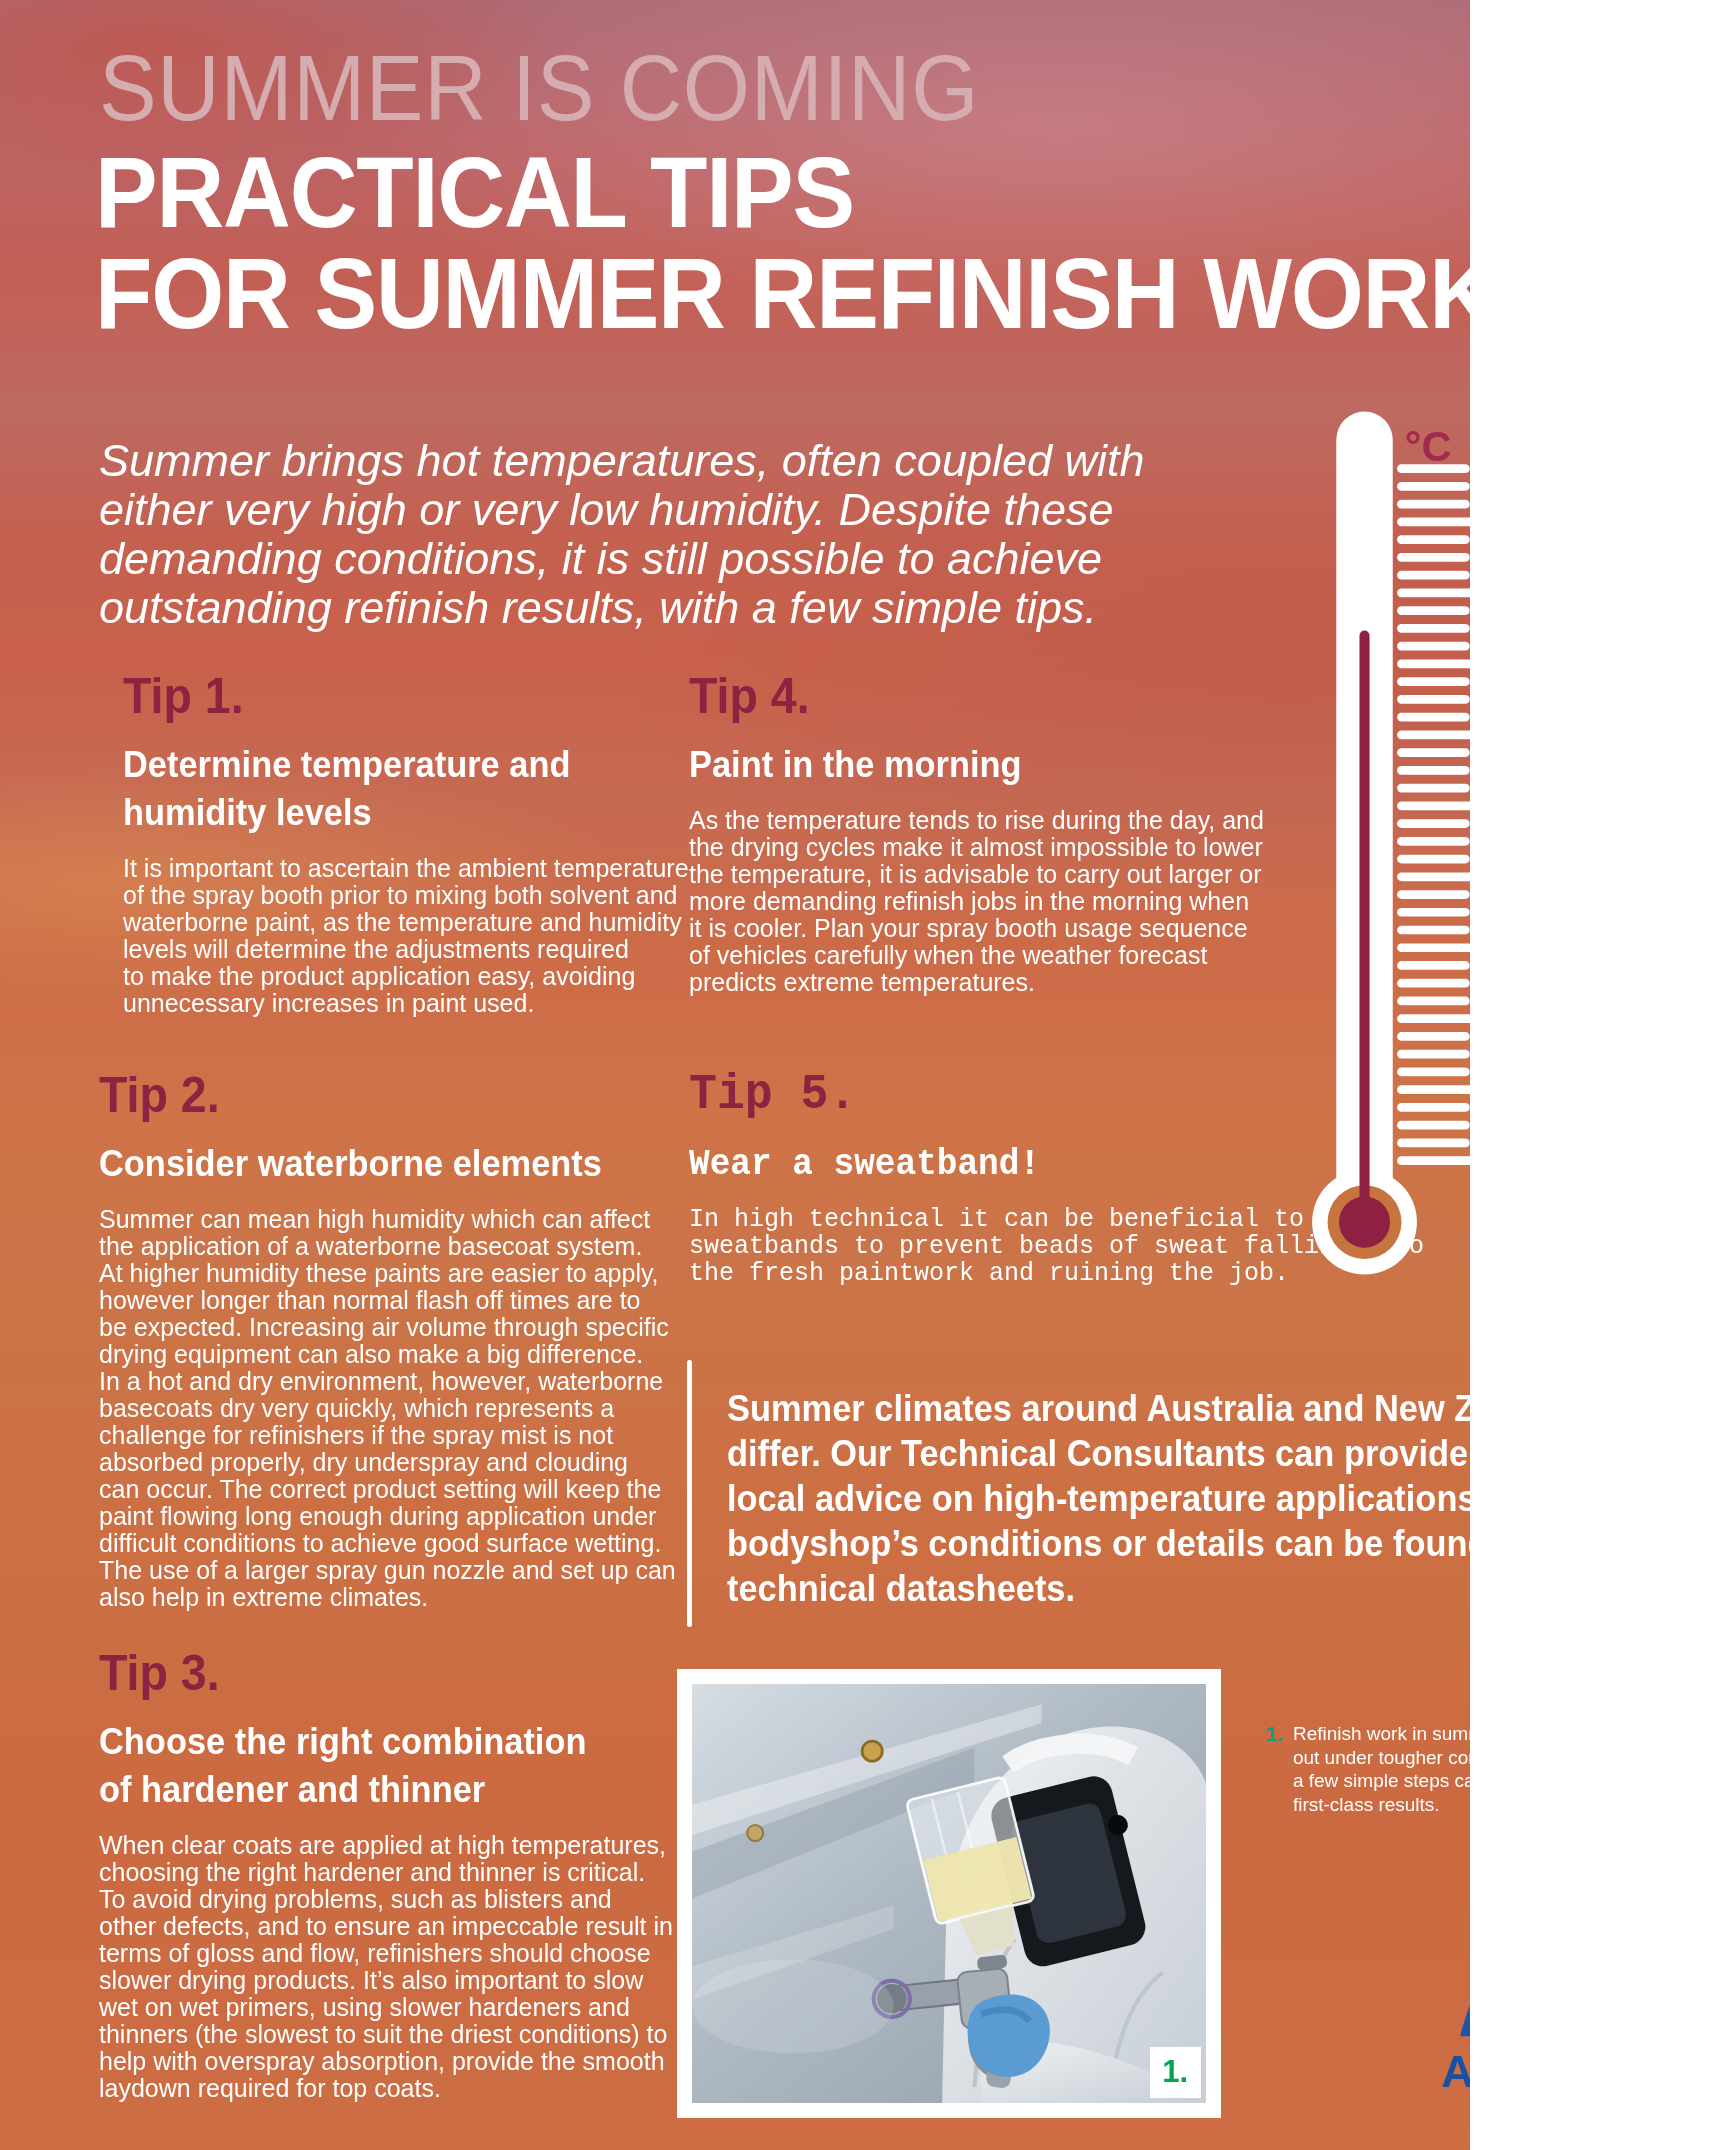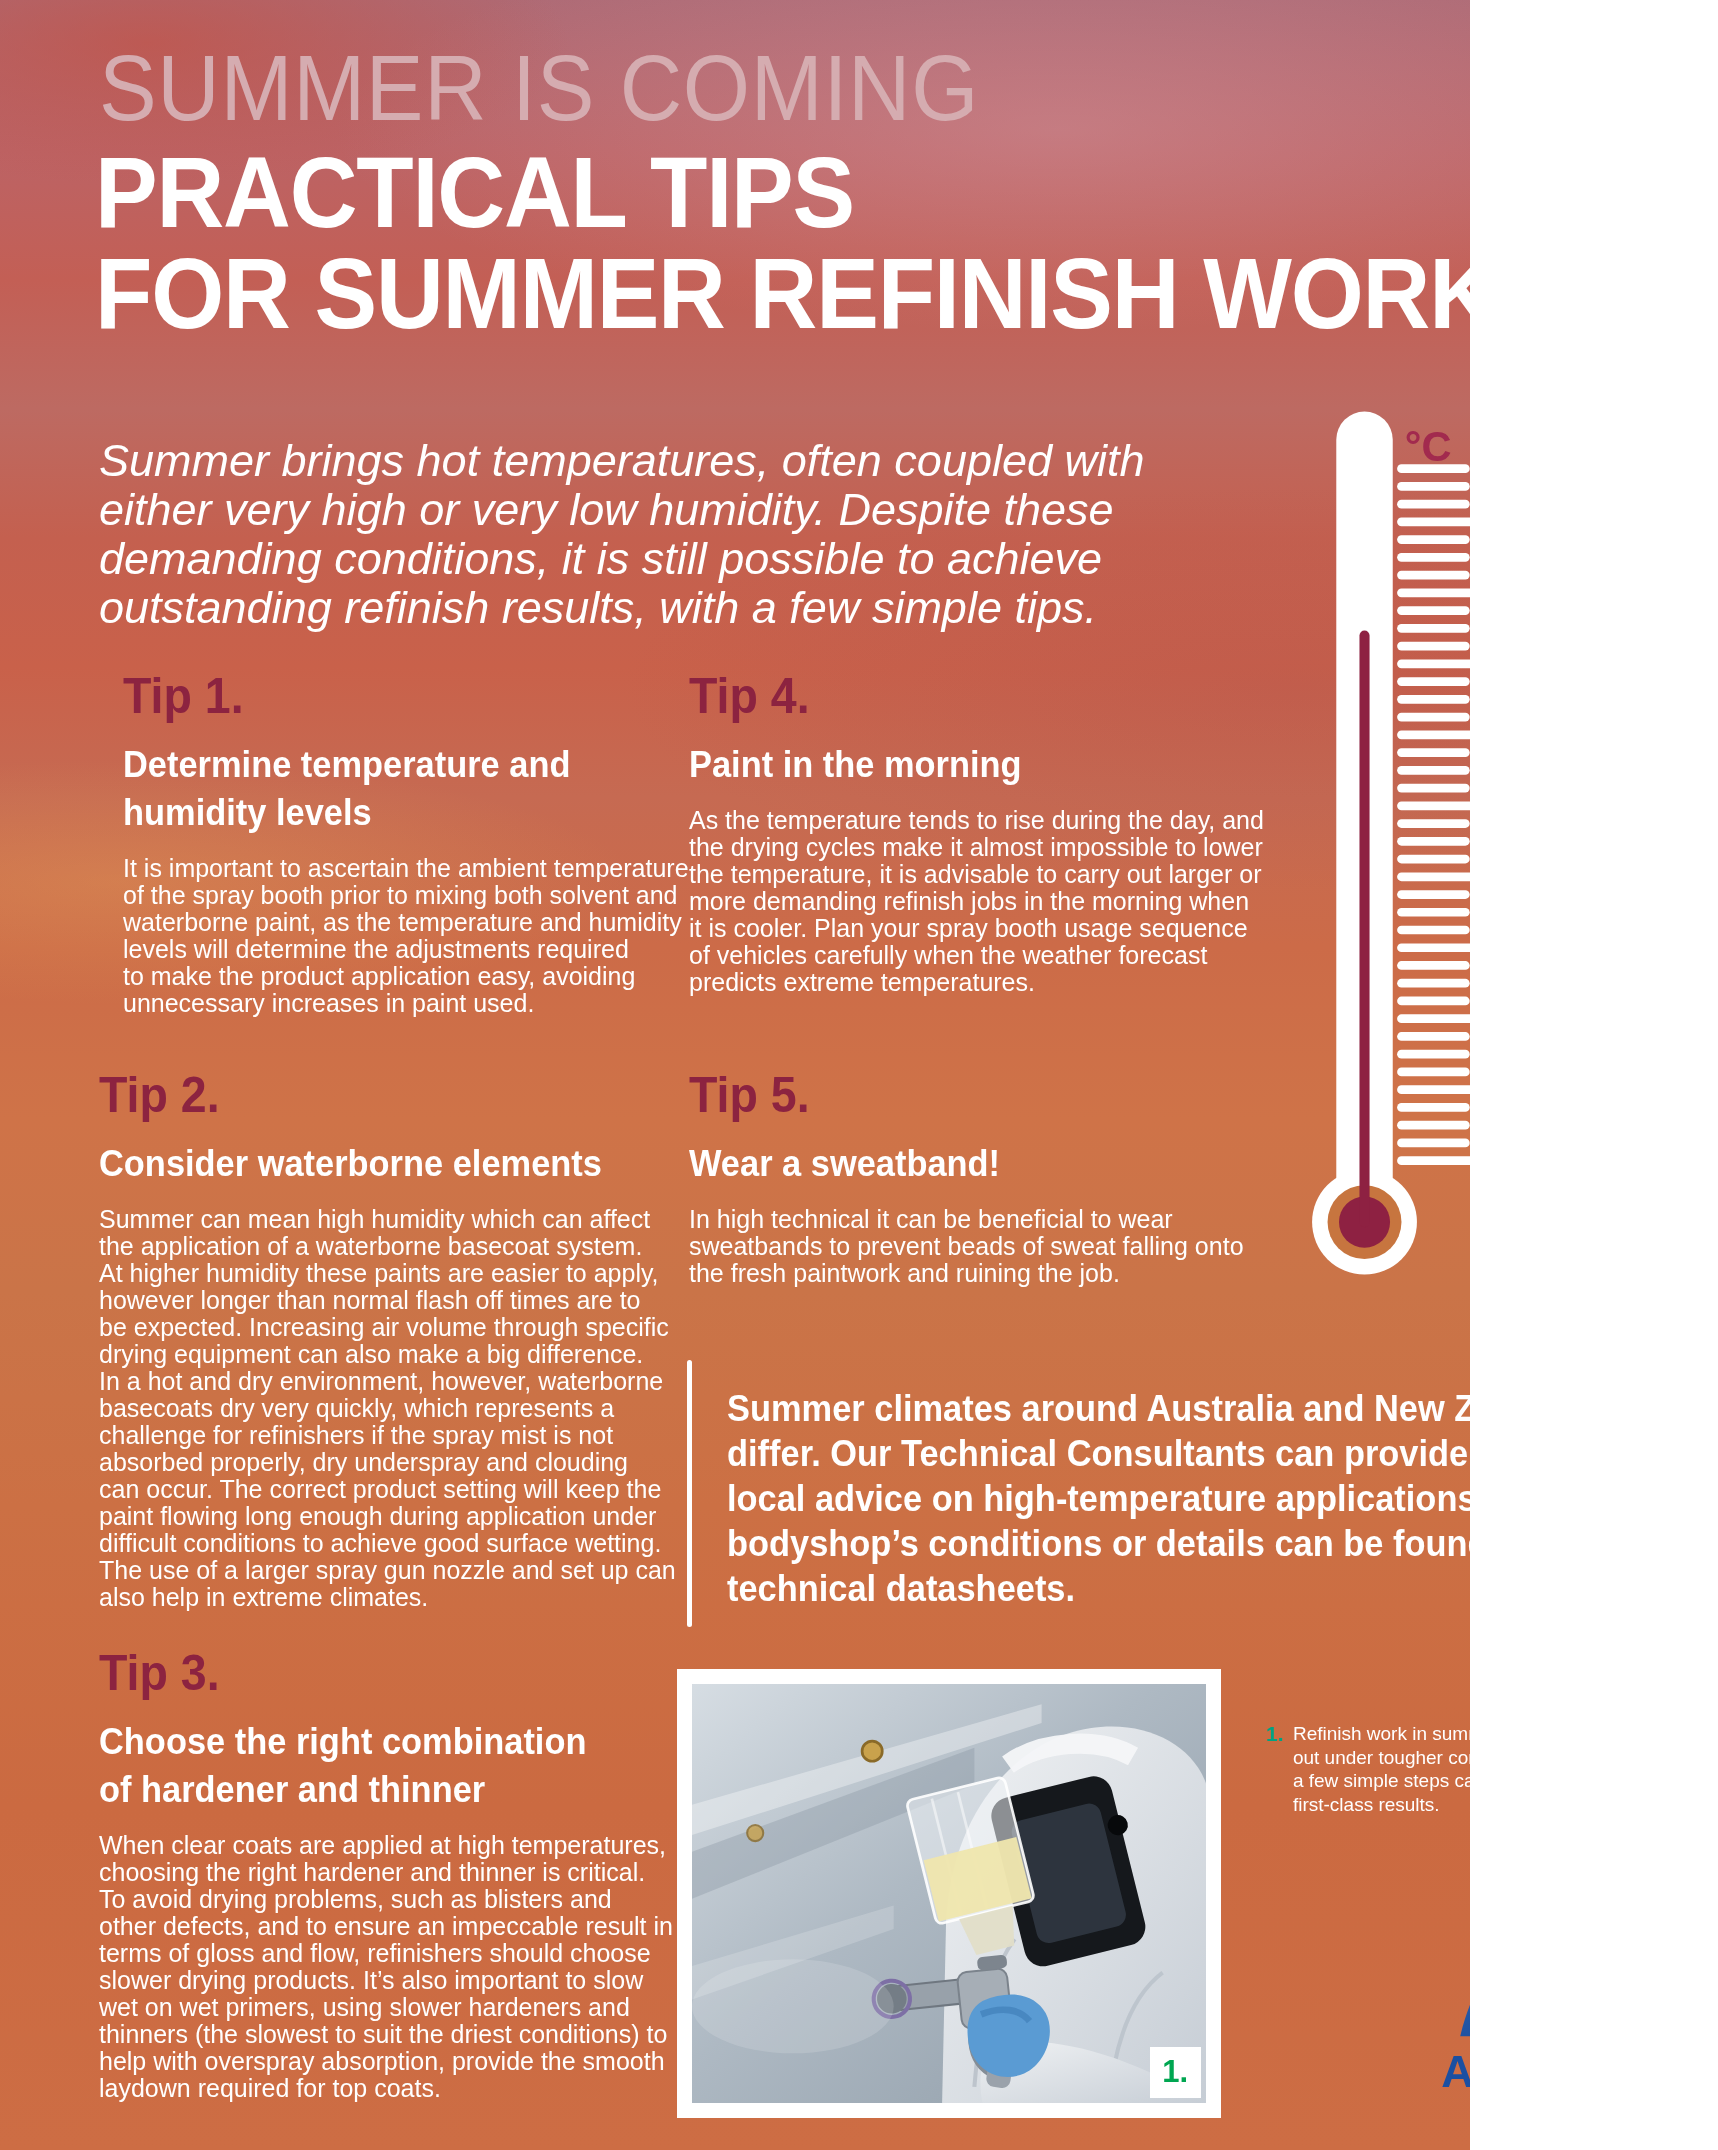--- a/index.html
+++ b/index.html
@@ -103,21 +103,21 @@
 basecoats dry very quickly, which represents a
 challenge for refinishers if the spray mist is not
 absorbed properly, dry underspray and clouding
 can occur. The correct product setting will keep the
 paint flowing long enough during application under
 difficult conditions to achieve good surface wetting.
 The use of a larger spray gun nozzle and set up can
 also help in extreme climates.</div>
   </div>
 
-  <div class="abs" style="left:689px;top:1070px;width:618px;">
+  <div class="abs" style="left:689px;top:1070px;width:618px;font-family:Liberation Mono, monospace;">
     <div class="tip-label cond">Tip 5.</div>
     <div class="tip-heading cond pre">Wear a sweatband!</div>
     <div class="tip-body pre">In high technical it can be beneficial to wear
 sweatbands to prevent beads of sweat falling onto
 the fresh paintwork and ruining the job.</div>
   </div>
 
   <div class="abs callout-rule" style="left:687px;top:1360px;"></div>
   <div class="abs callout-text cond pre" style="left:727px;top:1386px;width:1008px;">Summer climates around Australia and New Zealand may
 differ. Our Technical Consultants can provide you with

